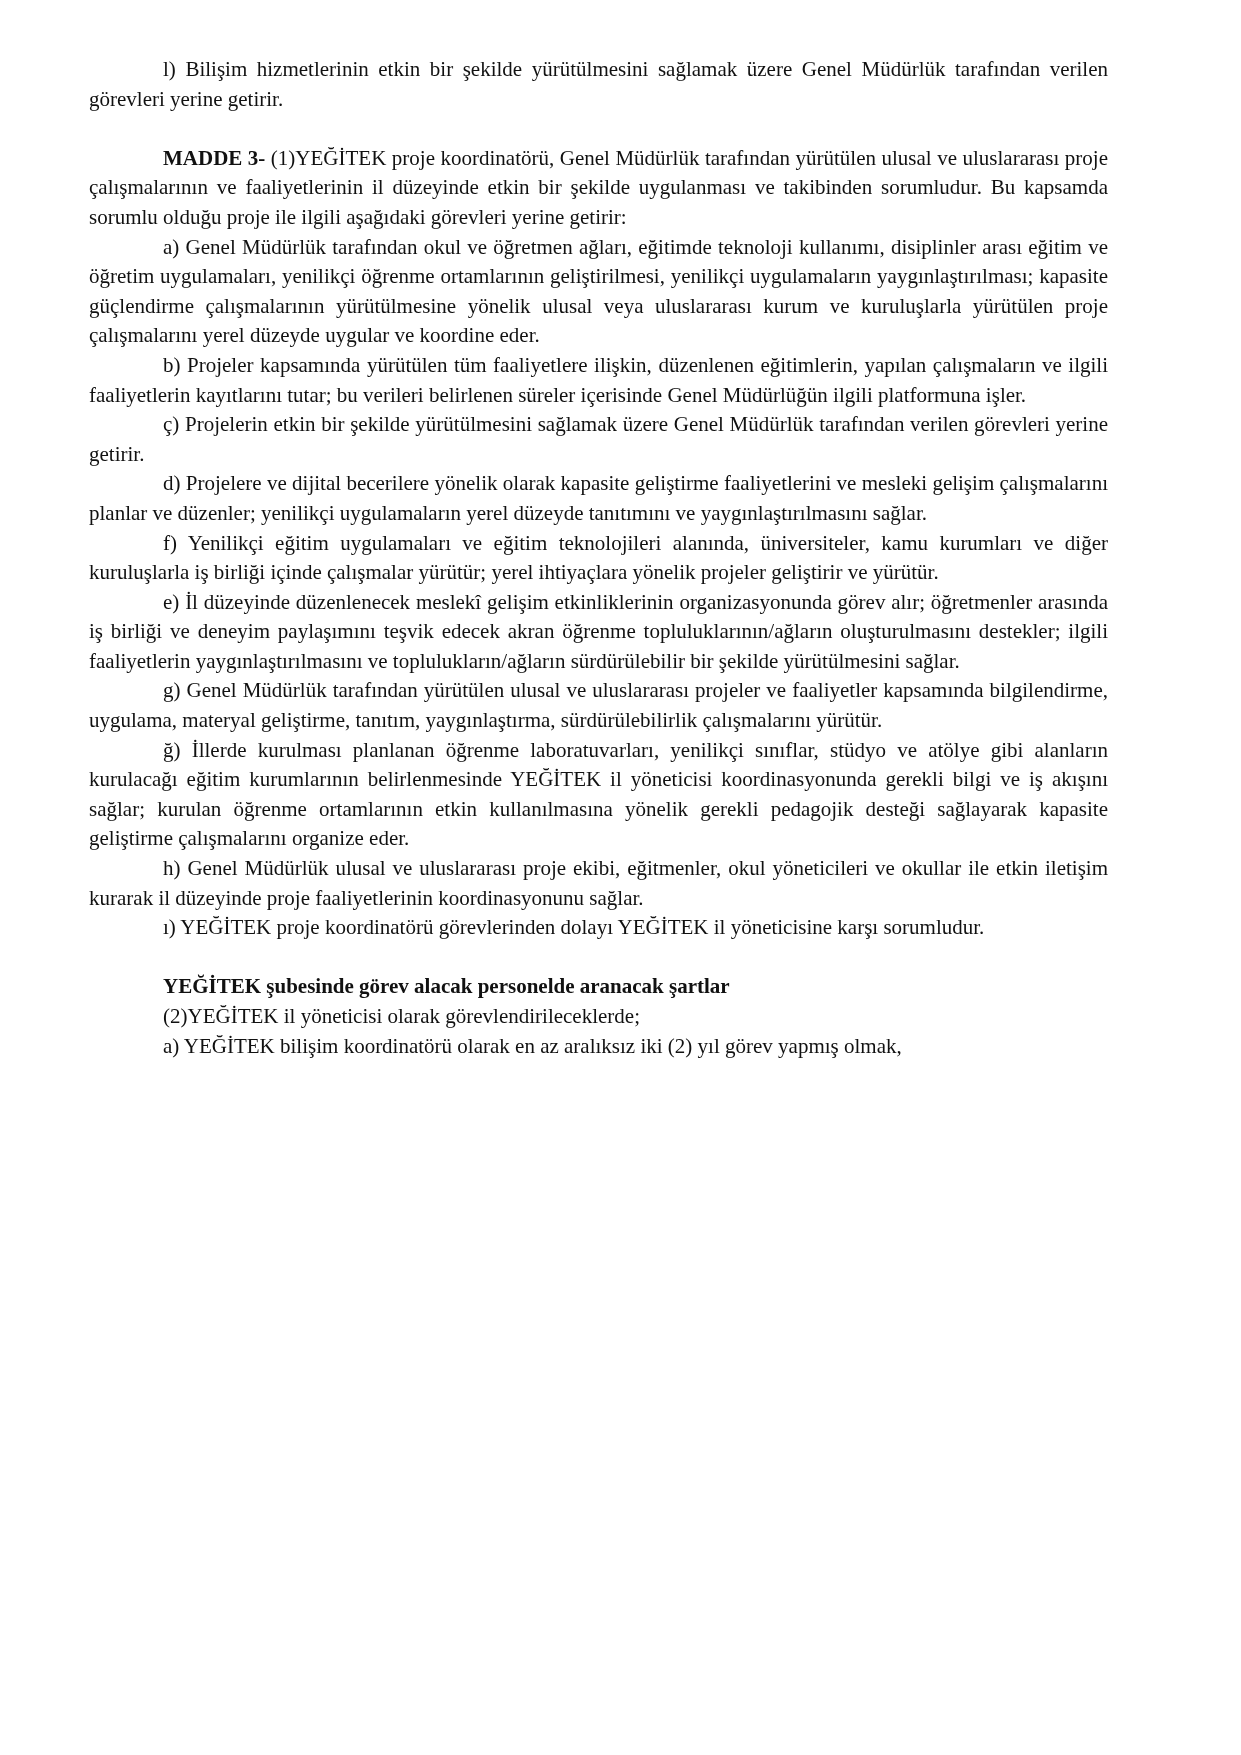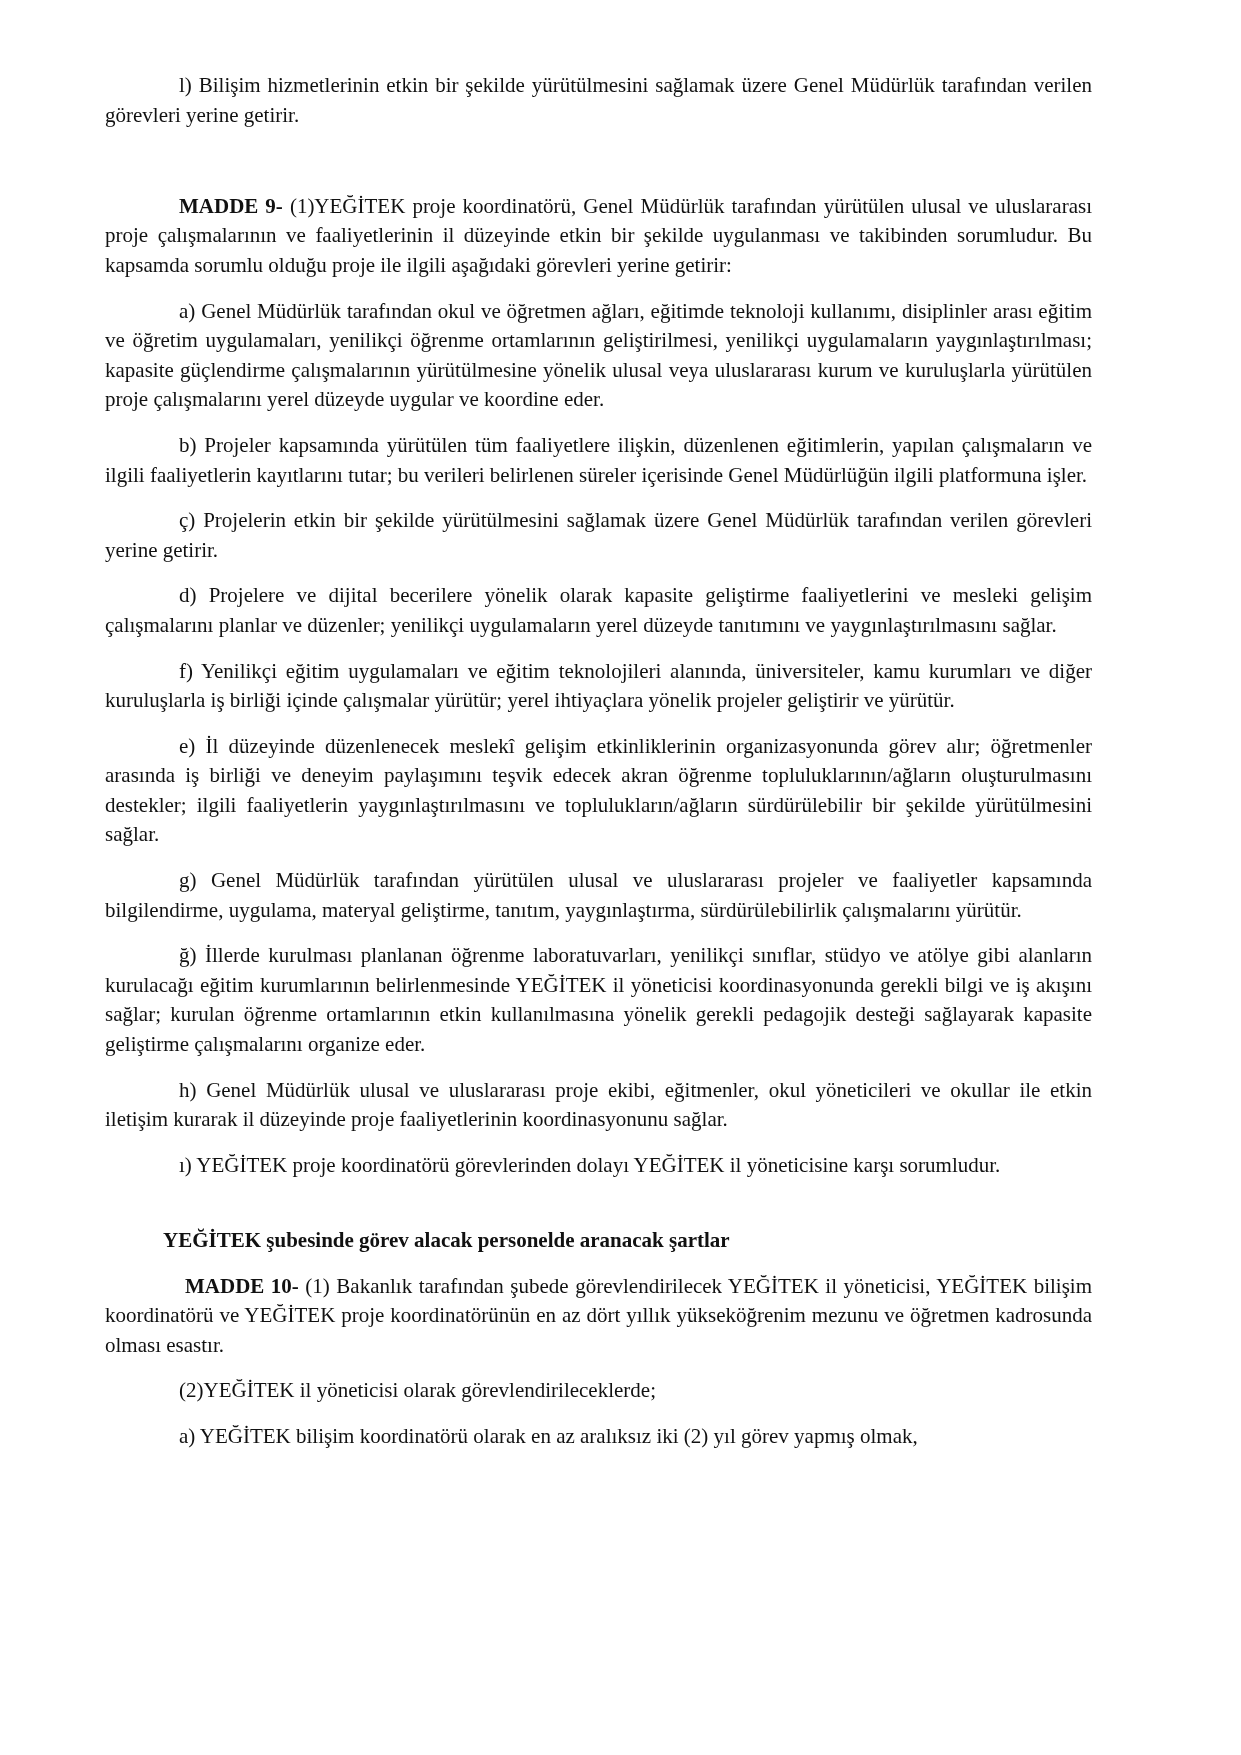--- a/index.html
+++ b/index.html
@@ -8,21 +8,21 @@
     position: absolute;
     left: 89px;
     top: 55px;
     width: 1019px;
     font-family: "Liberation Serif", serif;
     font-size: 21px;
     line-height: 29.6px;
     color: #111111;
   }
   .p {
-    margin: 16px;
+    margin: 0;
     text-align: justify;
     text-indent: 74px;
   }
   .heading {
     margin: 0;
     font-weight: bold;
     text-indent: 74px;
   }
   .gap { height: 29.6px; }
   b.madde { font-weight: bold; }
@@ -30,33 +30,32 @@
 </style>
 </head>
 <body>
 
 <div class="page">
 
   <p class="p"><span>l)</span> <span>Bilişim hizmetlerinin etkin bir şekilde yürütülmesini sağlamak üzere Genel Müdürlük tarafından verilen görevleri yerine getirir.</span></p>
 
   <div class="gap"></div>
 
-  <p class="p"><b class="madde">MADDE 9-</b><span> (1)YEĞİTEK proje koordinatörü, Genel Müdürlük tarafından yürütülen ulusal ve uluslararası proje çalışmalarının ve faaliyetlerinin il düzeyinde etkin bir şekilde uygulanması ve takibinden sorumludur. Bu kapsamda sorumlu olduğu proje ile ilgili aşağıdaki görevleri yerine getirir:</span></p>
+  <p class="p"><b class="madde">MADDE 3-</b><span> (1)YEĞİTEK proje koordinatörü, Genel Müdürlük tarafından yürütülen ulusal ve uluslararası proje çalışmalarının ve faaliyetlerinin il düzeyinde etkin bir şekilde uygulanması ve takibinden sorumludur. Bu kapsamda sorumlu olduğu proje ile ilgili aşağıdaki görevleri yerine getirir:</span></p>
 
   <p class="p"><span>a)</span> <span>Genel Müdürlük tarafından okul ve öğretmen ağları, eğitimde teknoloji kullanımı, disiplinler arası eğitim ve öğretim uygulamaları, yenilikçi öğrenme ortamlarının geliştirilmesi, yenilikçi uygulamaların yaygınlaştırılması; kapasite güçlendirme çalışmalarının yürütülmesine yönelik ulusal veya uluslararası kurum ve kuruluşlarla yürütülen proje çalışmalarını yerel düzeyde uygular ve koordine eder.</span></p>
   <p class="p"><span>b)</span> <span>Projeler kapsamında yürütülen tüm faaliyetlere ilişkin, düzenlenen eğitimlerin, yapılan çalışmaların ve ilgili faaliyetlerin kayıtlarını tutar; bu verileri belirlenen süreler içerisinde Genel Müdürlüğün ilgili platformuna işler.</span></p>
   <p class="p"><span>ç)</span> <span>Projelerin etkin bir şekilde yürütülmesini sağlamak üzere Genel Müdürlük tarafından verilen görevleri yerine getirir.</span></p>
   <p class="p"><span>d)</span> <span>Projelere ve dijital becerilere yönelik olarak kapasite geliştirme faaliyetlerini ve mesleki gelişim çalışmalarını planlar ve düzenler; yenilikçi uygulamaların yerel düzeyde tanıtımını ve yaygınlaştırılmasını sağlar.</span></p>
   <p class="p"><span>f)</span> <span>Yenilikçi eğitim uygulamaları ve eğitim teknolojileri alanında, üniversiteler, kamu kurumları ve diğer kuruluşlarla iş birliği içinde çalışmalar yürütür; yerel ihtiyaçlara yönelik projeler geliştirir ve yürütür.</span></p>
   <p class="p"><span>e)</span> <span>İl düzeyinde düzenlenecek meslekî gelişim etkinliklerinin organizasyonunda görev alır; öğretmenler arasında iş birliği ve deneyim paylaşımını teşvik edecek akran öğrenme topluluklarının/ağların oluşturulmasını destekler; ilgili faaliyetlerin yaygınlaştırılmasını ve toplulukların/ağların sürdürülebilir bir şekilde yürütülmesini sağlar.</span></p>
   <p class="p"><span>g)</span> <span>Genel Müdürlük tarafından yürütülen ulusal ve uluslararası projeler ve faaliyetler kapsamında bilgilendirme, uygulama, materyal geliştirme, tanıtım, yaygınlaştırma, sürdürülebilirlik çalışmalarını yürütür.</span></p>
   <p class="p"><span>ğ)</span> <span>İllerde kurulması planlanan öğrenme laboratuvarları, yenilikçi sınıflar, stüdyo ve atölye gibi alanların kurulacağı eğitim kurumlarının belirlenmesinde YEĞİTEK il yöneticisi koordinasyonunda gerekli bilgi ve iş akışını sağlar; kurulan öğrenme ortamlarının etkin kullanılmasına yönelik gerekli pedagojik desteği sağlayarak kapasite geliştirme çalışmalarını organize eder.</span></p>
   <p class="p"><span>h)</span> <span>Genel Müdürlük ulusal ve uluslararası proje ekibi, eğitmenler, okul yöneticileri ve okullar ile etkin iletişim kurarak il düzeyinde proje faaliyetlerinin koordinasyonunu sağlar.</span></p>
   <p class="p"><span>ı)</span> <span>YEĞİTEK proje koordinatörü görevlerinden dolayı YEĞİTEK il yöneticisine karşı sorumludur.</span></p>
 
   <div class="gap"></div>
 
   <p class="heading">YEĞİTEK şubesinde görev alacak personelde aranacak şartlar</p>
-  <p class="p indent2"><b class="madde">MADDE 10-</b><span> (1) Bakanlık tarafından şubede görevlendirilecek YEĞİTEK il yöneticisi, YEĞİTEK bilişim koordinatörü ve YEĞİTEK proje koordinatörünün en az dört yıllık yükseköğrenim mezunu ve öğretmen kadrosunda olması esastır.</span></p>
   <p class="p">(2)YEĞİTEK il yöneticisi olarak görevlendirileceklerde;</p>
   <p class="p"><span>a)</span> <span>YEĞİTEK bilişim koordinatörü olarak en az aralıksız iki (2) yıl görev yapmış olmak,</span></p>
 
 </div>
 
 </body></html>

